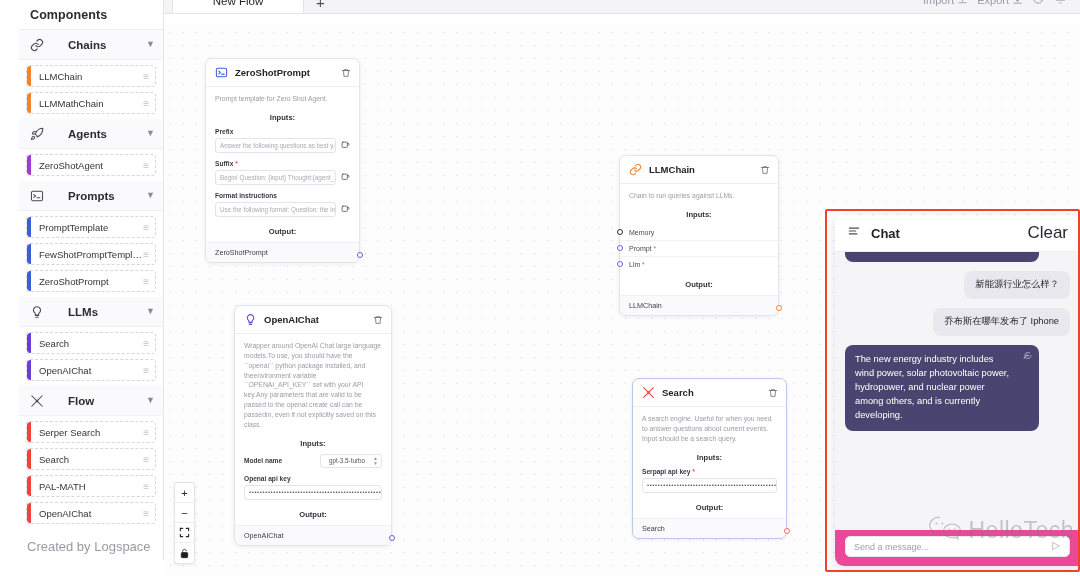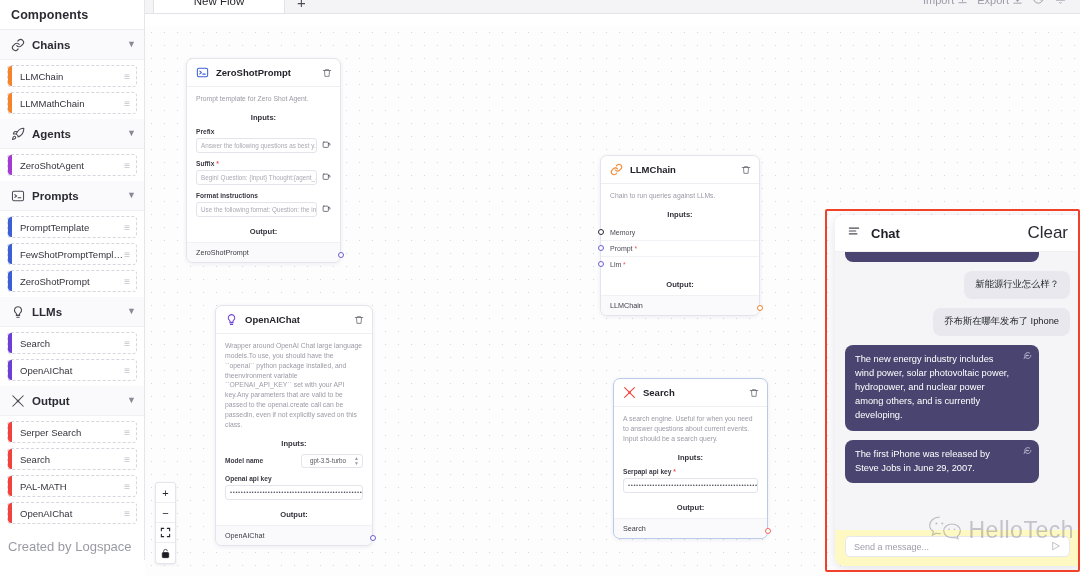--- a/index.html
+++ b/index.html
@@ -10,31 +10,31 @@
     overflow: hidden;
   }
   #app { position: relative; width: 1080px; height: 576px; display: flex; }
 
   
   #sidebar {
     width: 145px; height: 560px;
     background: #ffffff;
     border-right: 1px solid #e6e6ea;
     display: flex; flex-direction: column;
-    position: relative; z-index: 20;
+    position: relative; z-index: 20; margin-left: 19px;
   }
   .sb-title {
     font-size: 12.5px; font-weight: bold; color: #2b2b33;
     padding: 8px 0 7px 11px;
     border-bottom: 1px solid #ededf1;
     letter-spacing: .1px;
   }
   .sb-scroll { flex: 1; overflow: hidden; }
   .sb-group-head {
-    display: flex; align-items: center; gap: 7px;
+    display: flex; align-items: center; gap: 24px;
     padding: 7px 8px 7px 10px;
     background: #fafafc;
     border-bottom: 1px solid #f0f0f4;
     cursor: pointer;
   }
   .sb-group-head .gi { width: 15px; height: 15px; flex: 0 0 15px; color: #4b4b55; display:flex; align-items:center; justify-content:center;}
   .sb-group-head .gl { font-size: 11.5px; font-weight: bold; color: #2b2b33; flex: 1; }
   .chev { color: #8a8a96; font-size: 9px; line-height: 1; }
   .sb-item {
     margin: 5px 7px; height: 22px;
@@ -173,21 +173,21 @@
   .msg.bot {
     align-self: flex-start; background: #4a4570; color: #fff;
     padding: 8px 24px 8px 10px;
   }
   .msg.user {
     align-self: flex-end; background: #e8e8ee; color: #24242c;
     padding: 7px 11px;
   }
   .msg .bicon { position: absolute; right: 7px; top: 6px; color: #cfcde4; font-size: 9px; }
   .msg.cut { border-radius: 0 0 8px 8px; height: 12px; padding: 0; margin-top: -2px; }
-  .chat-foot { background: #fef9c3; padding: 6px 10px 9px 10px; }
+  .chat-foot { background: #ec4899; padding: 6px 10px 9px 10px; }
   .chat-input {
     height: 21px; background: #fff; border: 1px solid #e7e7ee; border-radius: 5px;
     display: flex; align-items: center; padding: 0 8px;
     font-size: 9px; color: #9e9eab;
   }
   .chat-input .send { margin-left: auto; color: #b3b3c0; font-size: 10px; }
   #watermark {
     position: absolute; right: 6px; bottom: 30px;
     display: flex; align-items: center; gap: 6px;
     font-size: 23px; color: rgba(120,120,135,.40);
@@ -294,21 +294,21 @@
       <div class="sb-group-head">
         <span class="gi">
           <svg width="14" height="14" viewBox="0 0 24 24" fill="none" stroke="#4b4b55" stroke-width="1.8" stroke-linecap="round" stroke-linejoin="round">
               <path d="M3 3l8 8"></path>
               <path d="M13 13l8 8"></path>
               <path d="M21 3l-8 8"></path>
               <path d="M11 13l-8 8"></path>
               <circle cx="12" cy="12" r="1.3"></circle>
             </svg>
         </span>
-        <span class="gl">Output</span>
+        <span class="gl">Flow</span>
         <span class="chev">▼</span>
       </div>
       <div class="sb-item">
         <span class="bar" style="background:#f2423c"></span>
         <span class="lbl">Serper Search</span>
         <span class="grip">≡</span>
       </div>
       <div class="sb-item">
         <span class="bar" style="background:#f2423c"></span>
         <span class="lbl">Search</span>
@@ -621,31 +621,20 @@
           <span class="bicon">
             <svg width="9" height="9" viewBox="0 0 24 24" fill="none" stroke="#cfcde4" stroke-width="2" stroke-linecap="round">
                 <path d="M21 12a8 8 0 1 1-3.2-6.4"></path>
                 <path d="M3 20l1.6-4"></path>
                 <circle cx="9" cy="12" r=".9" fill="#cfcde4"></circle>
                 <circle cx="13" cy="12" r=".9" fill="#cfcde4"></circle>
               </svg>
           </span>
         </div>
 
-        <div class="msg bot">
-          <span>The first iPhone was released by Steve Jobs in June 29, 2007.</span>
-          <span class="bicon">
-            <svg width="9" height="9" viewBox="0 0 24 24" fill="none" stroke="#cfcde4" stroke-width="2" stroke-linecap="round">
-                <path d="M21 12a8 8 0 1 1-3.2-6.4"></path>
-                <path d="M3 20l1.6-4"></path>
-                <circle cx="9" cy="12" r=".9" fill="#cfcde4"></circle>
-                <circle cx="13" cy="12" r=".9" fill="#cfcde4"></circle>
-              </svg>
-          </span>
-        </div>
       </div>
 
       <div class="chat-foot">
         <div class="chat-input">
           <span>Send a message...</span>
           <span class="send">
             <svg width="10" height="10" viewBox="0 0 24 24" fill="none" stroke="#b3b3c0" stroke-width="2" stroke-linejoin="round">
                 <path d="M4 3l16 9-16 9z"></path>
               </svg>
           </span>

